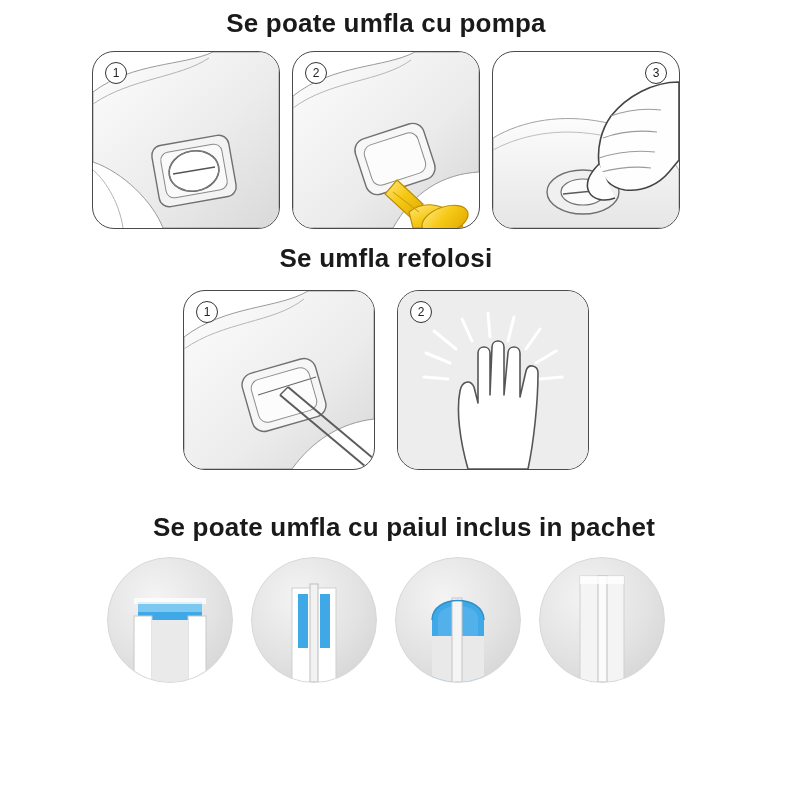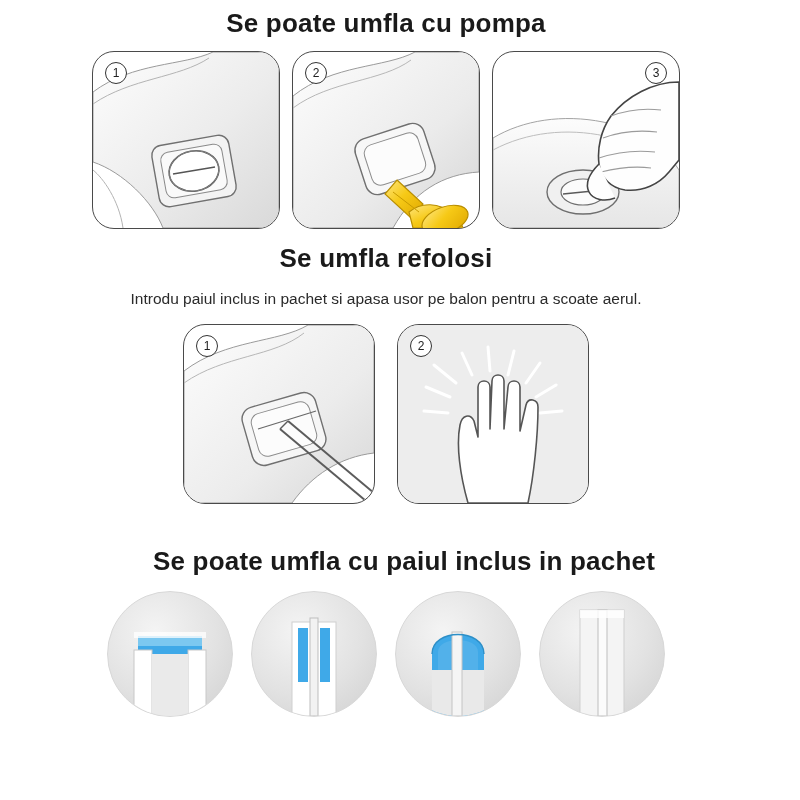--- a/index.html
+++ b/index.html
@@ -192,21 +192,20 @@
           <path d="M110,86 C126,80 146,78 164,80" fill="none" stroke="#9b9b9b" stroke-width="1.1"></path>
           <path d="M106,106 C124,100 144,98 162,100" fill="none" stroke="#9b9b9b" stroke-width="1.1"></path>
           <path d="M108,120 C124,116 142,114 158,116" fill="none" stroke="#9b9b9b" stroke-width="1.1"></path>
           <path d="M106,112 C96,122 92,132 96,140 C100,148 112,150 122,146" fill="#fefefe" stroke="#444" stroke-width="1.6"></path>
         </svg>
       </div>
     </div>
   </div>
 
   <div class="heading" id="heading-reuse">Se umfla refolosi</div>
-  <div class="subtext">Introdu paiul inclus in pachet si apasa usor pe balon pentru a scoate aerul.</div>
 
   <div class="row" id="row-reuse">
 
     <div class="panel reuse">
       <div class="step-badge">1</div>
       <div class="svgwrap">
         <svg width="190" height="178" viewBox="0 0 190 178">
           <defs>
             <linearGradient id="g4" x1="0" y1="0" x2="1" y2="1">
               <stop offset="0%" stop-color="#fdfdfd"></stop>

